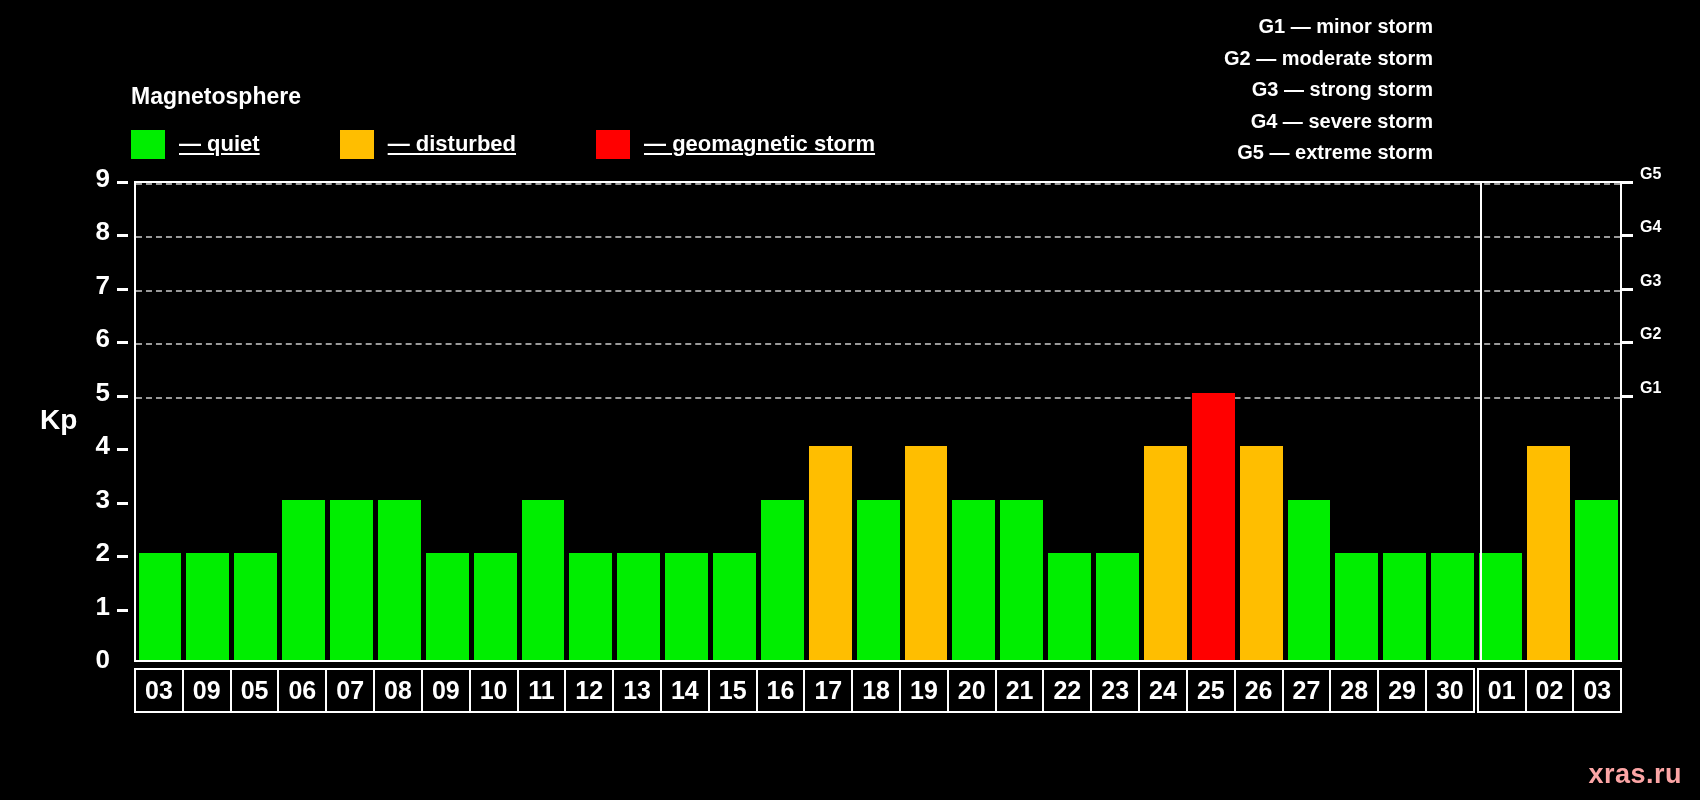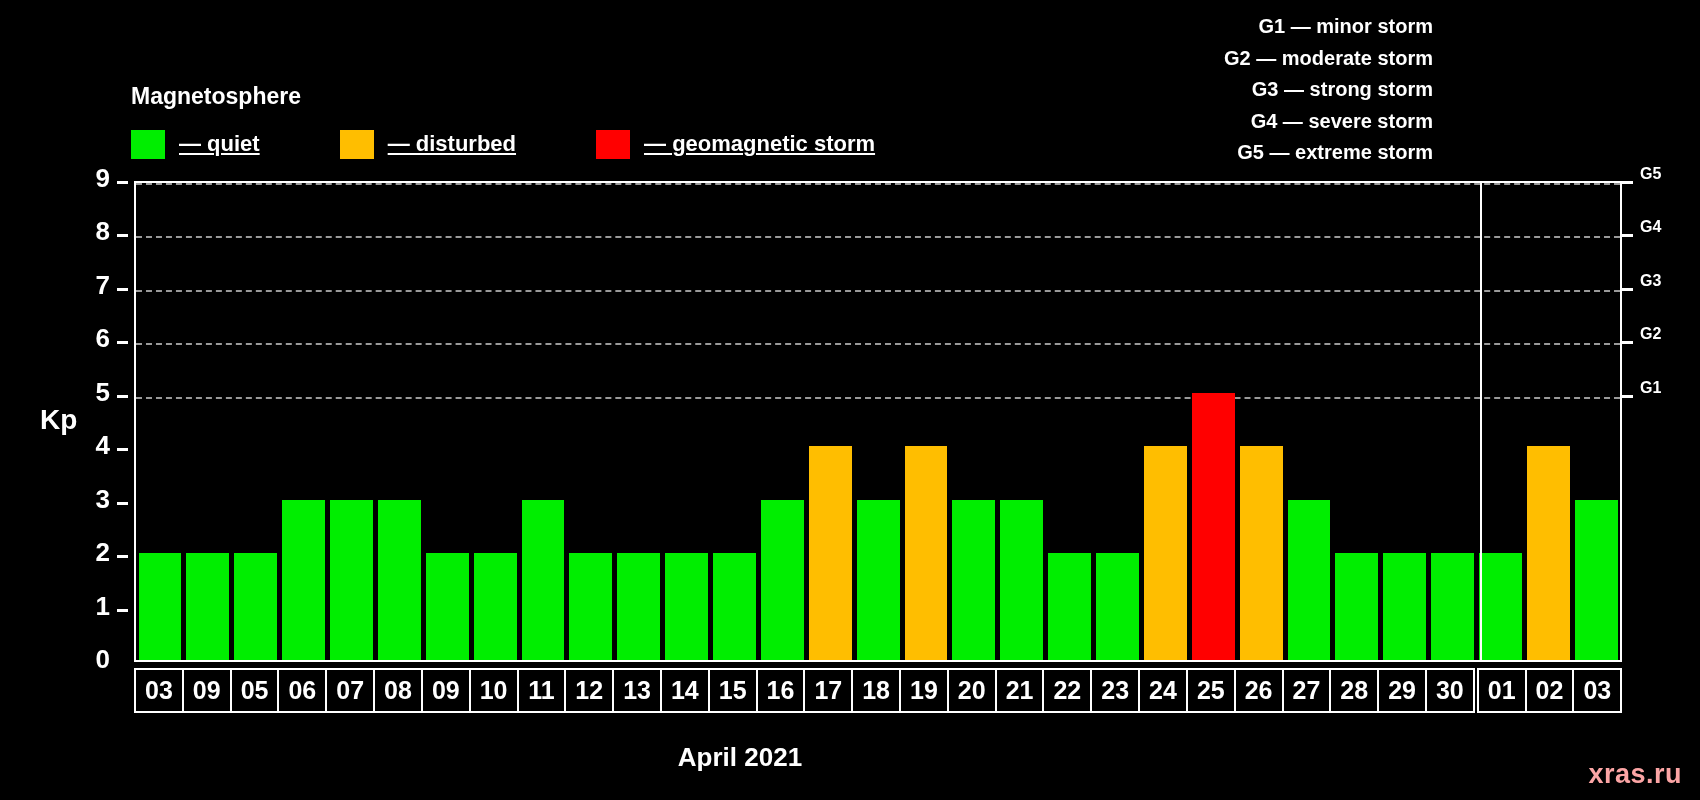--- a/index.html
+++ b/index.html
@@ -304,17 +304,16 @@
       <div class="datebox">26</div>
       <div class="datebox">27</div>
       <div class="datebox">28</div>
       <div class="datebox">29</div>
       <div class="datebox">30</div>
       <div class="datebox gapbefore">01</div>
       <div class="datebox">02</div>
       <div class="datebox">03</div>
     </div>
 
-  <div class="monthlabel"><span>April 2021</span></div>
 
   <div class="watermark">xras.ru</div>
 
 </div>
 
 </body></html>

